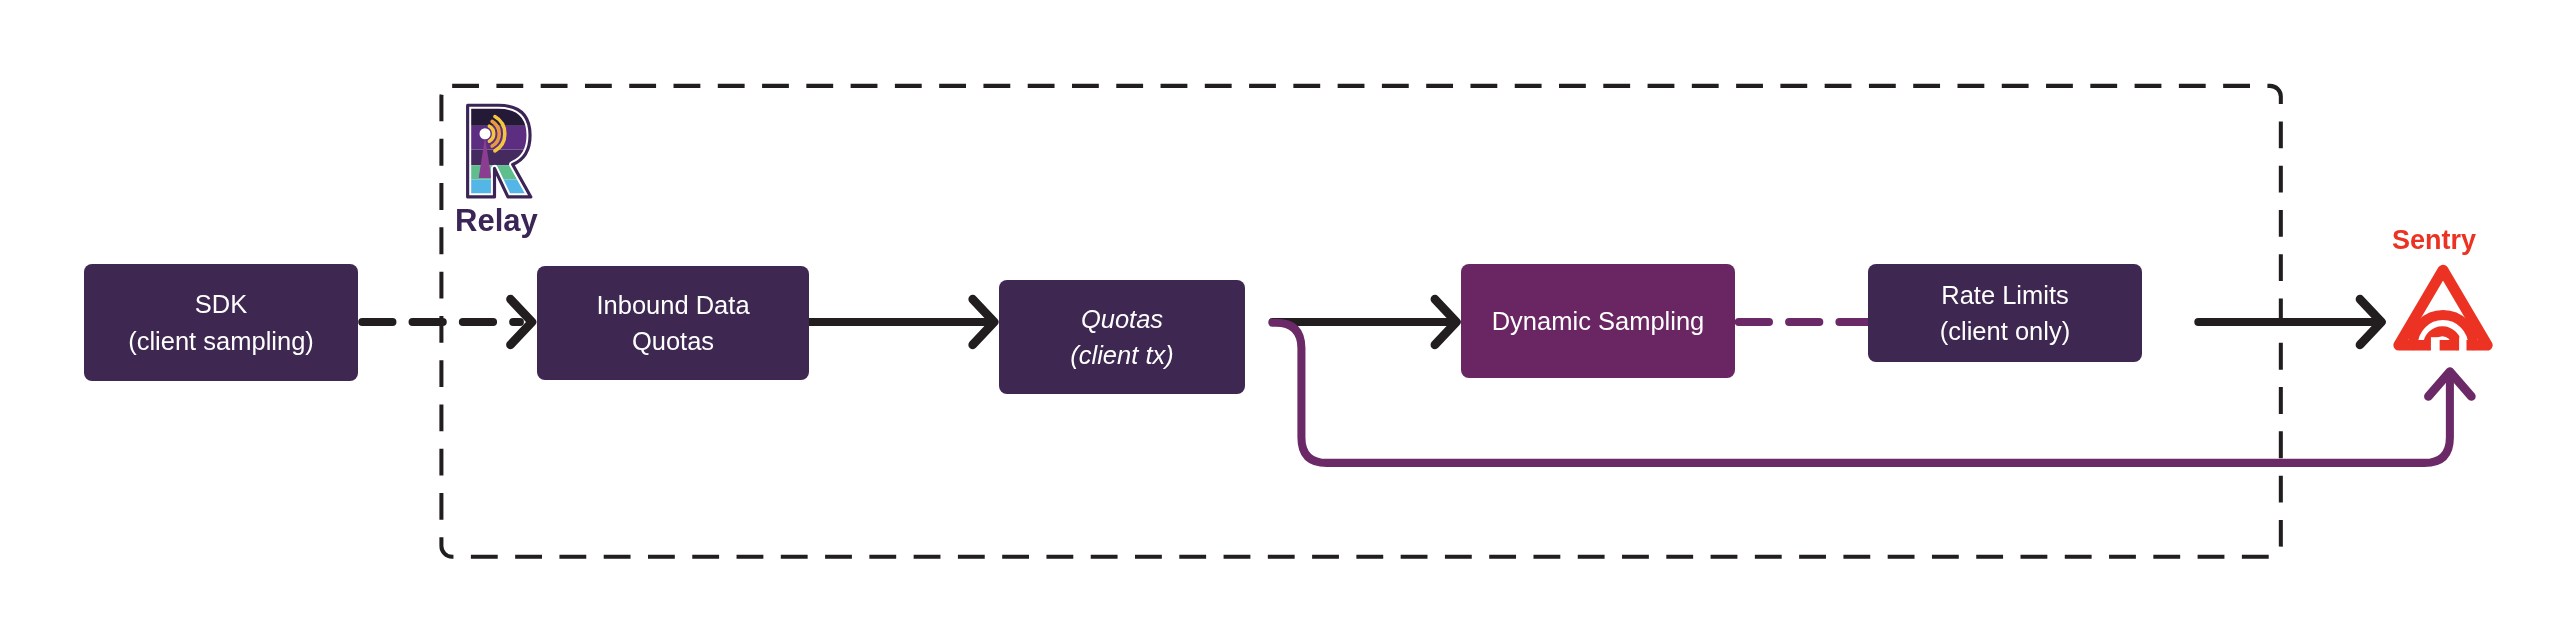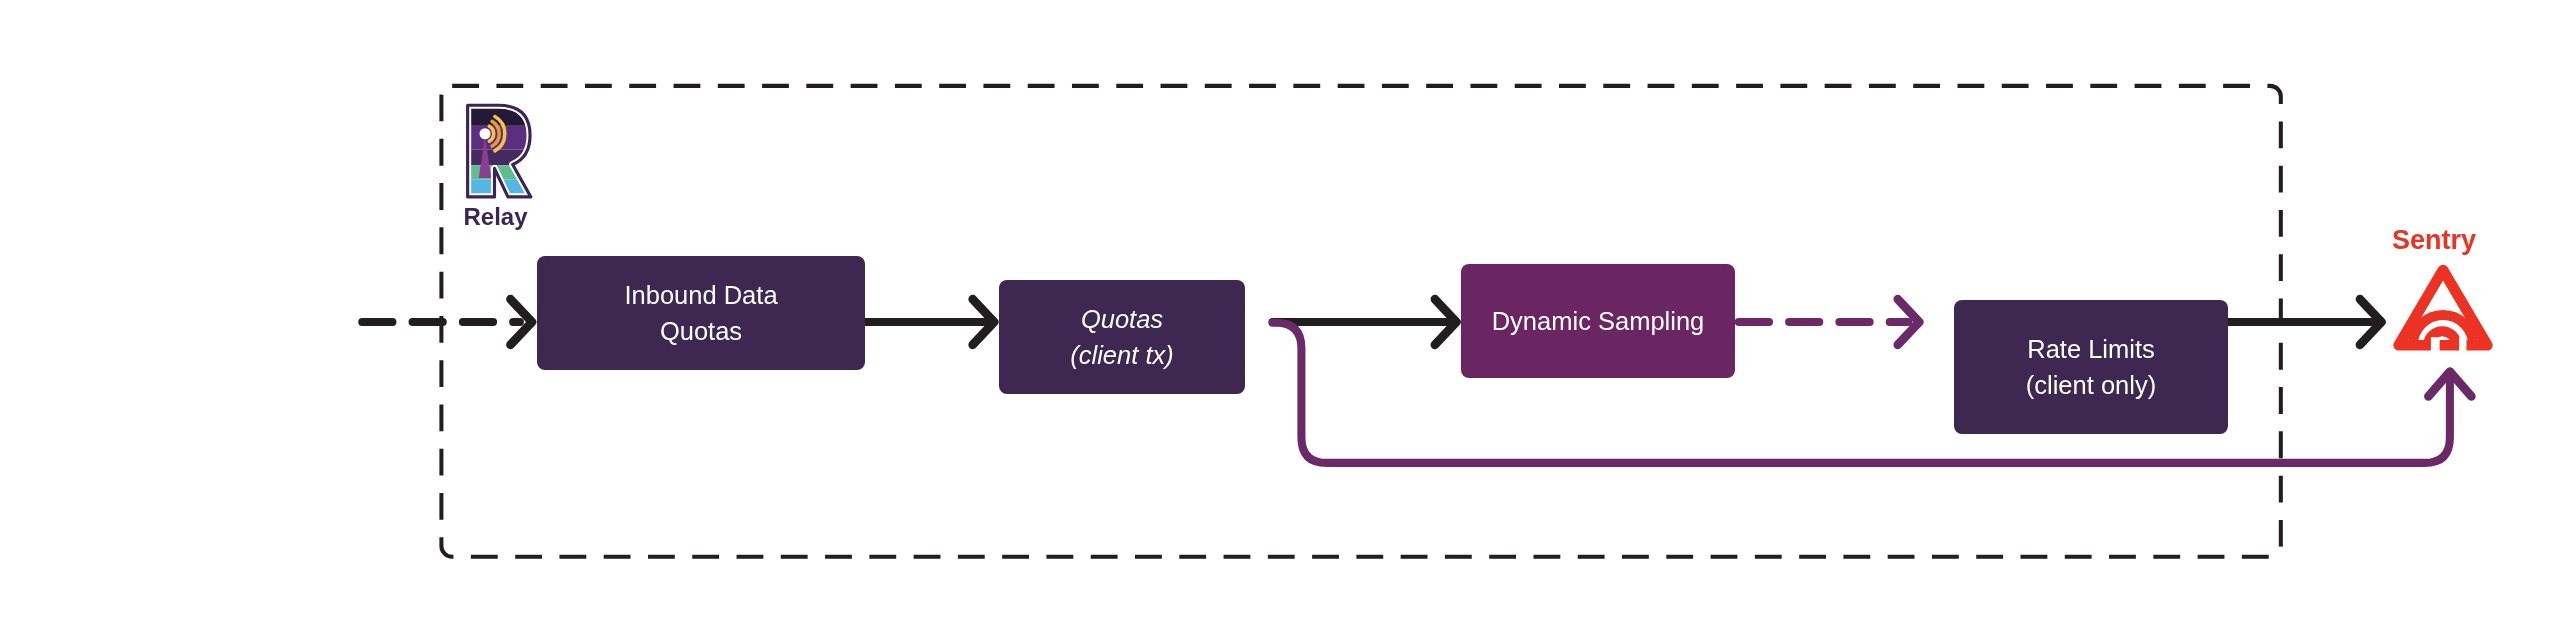--- a/index.html
+++ b/index.html
@@ -19,21 +19,21 @@
   .node{
     position:absolute;display:flex;flex-direction:column;justify-content:center;align-items:center;
     border-radius:8px;background:var(--node-dark,#3E2751);color:#fff;
     font-size:25.5px;line-height:1.42;text-align:center;
   }
   .node.magenta{background:var(--node-magenta,#692663);justify-content:center;}
   .node span{display:block;}
   .relay-logo{position:absolute;left:455px;top:99px;width:79px;height:105px;}
   .relay-label{
     position:absolute;left:455px;top:203px;width:81px;text-align:center;
-    font-size:24px;font-weight:bold;color:var(--relay-purple,#3B2456);
+    font-size:31px;font-weight:bold;color:var(--relay-purple,#3B2456);
   }
   .sentry-logo{position:absolute;left:2392px;top:262px;width:102px;height:90px;}
   .sentry-label{
     position:absolute;left:2392px;top:225px;width:102px;text-align:left;
     font-size:27px;font-weight:bold;color:var(--sentry-red,#EC3323);
   }
   .metrics-label{
     position:absolute;left:1626px;top:417px;white-space:nowrap;
     font-size:24px;font-weight:bold;letter-spacing:-0.3px;
     color:var(--accent-purple,#6B2A67);
@@ -83,37 +83,41 @@
       <circle cx="38" cy="40" r="7" fill="#FFFFFF"></circle>
       <path d="M43.5,30.5 A11,11 0 0 1 43.5,49.5" fill="none" stroke="#F4C63F" stroke-width="4.5" stroke-linecap="round"></path>
       <path d="M47,24.4 A18,18 0 0 1 47,55.6" fill="none" stroke="#E89B3C" stroke-width="4.5" stroke-linecap="round"></path>
       <path d="M50.5,18.3 A25,25 0 0 1 50.5,61.7" fill="none" stroke="#F4C63F" stroke-width="4.5" stroke-linecap="round"></path>
     </g>
     <path d="M16,4 H55 Q95,4 95,42 Q95,70 73,79 L96,120 H67 L50,84 V120 H16 Z" fill="none" stroke="#FFFFFF" stroke-width="9" stroke-linejoin="round"></path>
     <path d="M16,4 H55 Q95,4 95,42 Q95,70 73,79 L96,120 H67 L50,84 V120 H16 Z" fill="none" stroke="#3B2456" stroke-width="4" stroke-linejoin="round"></path>
   </svg>
   <div class="relay-label">Relay</div>
 
+  <div class="node" style="left:84px;top:264px;width:274px;height:117px;">
+    <span>SDK</span>
+    <span>(client sampling)</span>
+  </div>
 
-  <div class="node" style="left:537px;top:256px;width:328px;height:114px;">
+  <div class="node" style="left:537px;top:266px;width:272px;height:114px;">
     <span>Inbound Data</span>
     <span>Quotas</span>
   </div>
 
   <div class="node" style="left:999px;top:280px;width:246px;height:114px;font-style:italic;">
     <span>Quotas</span>
     <span>(client tx)</span>
   </div>
 
   <div class="node magenta" style="left:1461px;top:264px;width:274px;height:114px;">
     <span>Dynamic Sampling</span>
     <span></span>
   </div>
 
-  <div class="node" style="left:1954px;top:264px;width:274px;height:134px;margin-top:36px;">
+  <div class="node" style="left:1868px;top:264px;width:274px;height:98px;">
     <span>Rate Limits</span>
     <span>(client only)</span>
   </div>
 
 
   <div class="sentry-label">Sentry</div>
   <svg class="sentry-logo" viewBox="0 0 152 134">
     <path d="M76,12 L142,124 H10 Z" fill="none" stroke="#EC3323" stroke-width="16" stroke-linejoin="round"></path>
     <path d="M54,124 A21,21 0 0 1 96,124" fill="none" stroke="#EC3323" stroke-width="15" stroke-linecap="round"></path>
     <path d="M31,124 A45,45 0 0 1 121,124" fill="none" stroke="#EC3323" stroke-width="15" stroke-linecap="round"></path>

